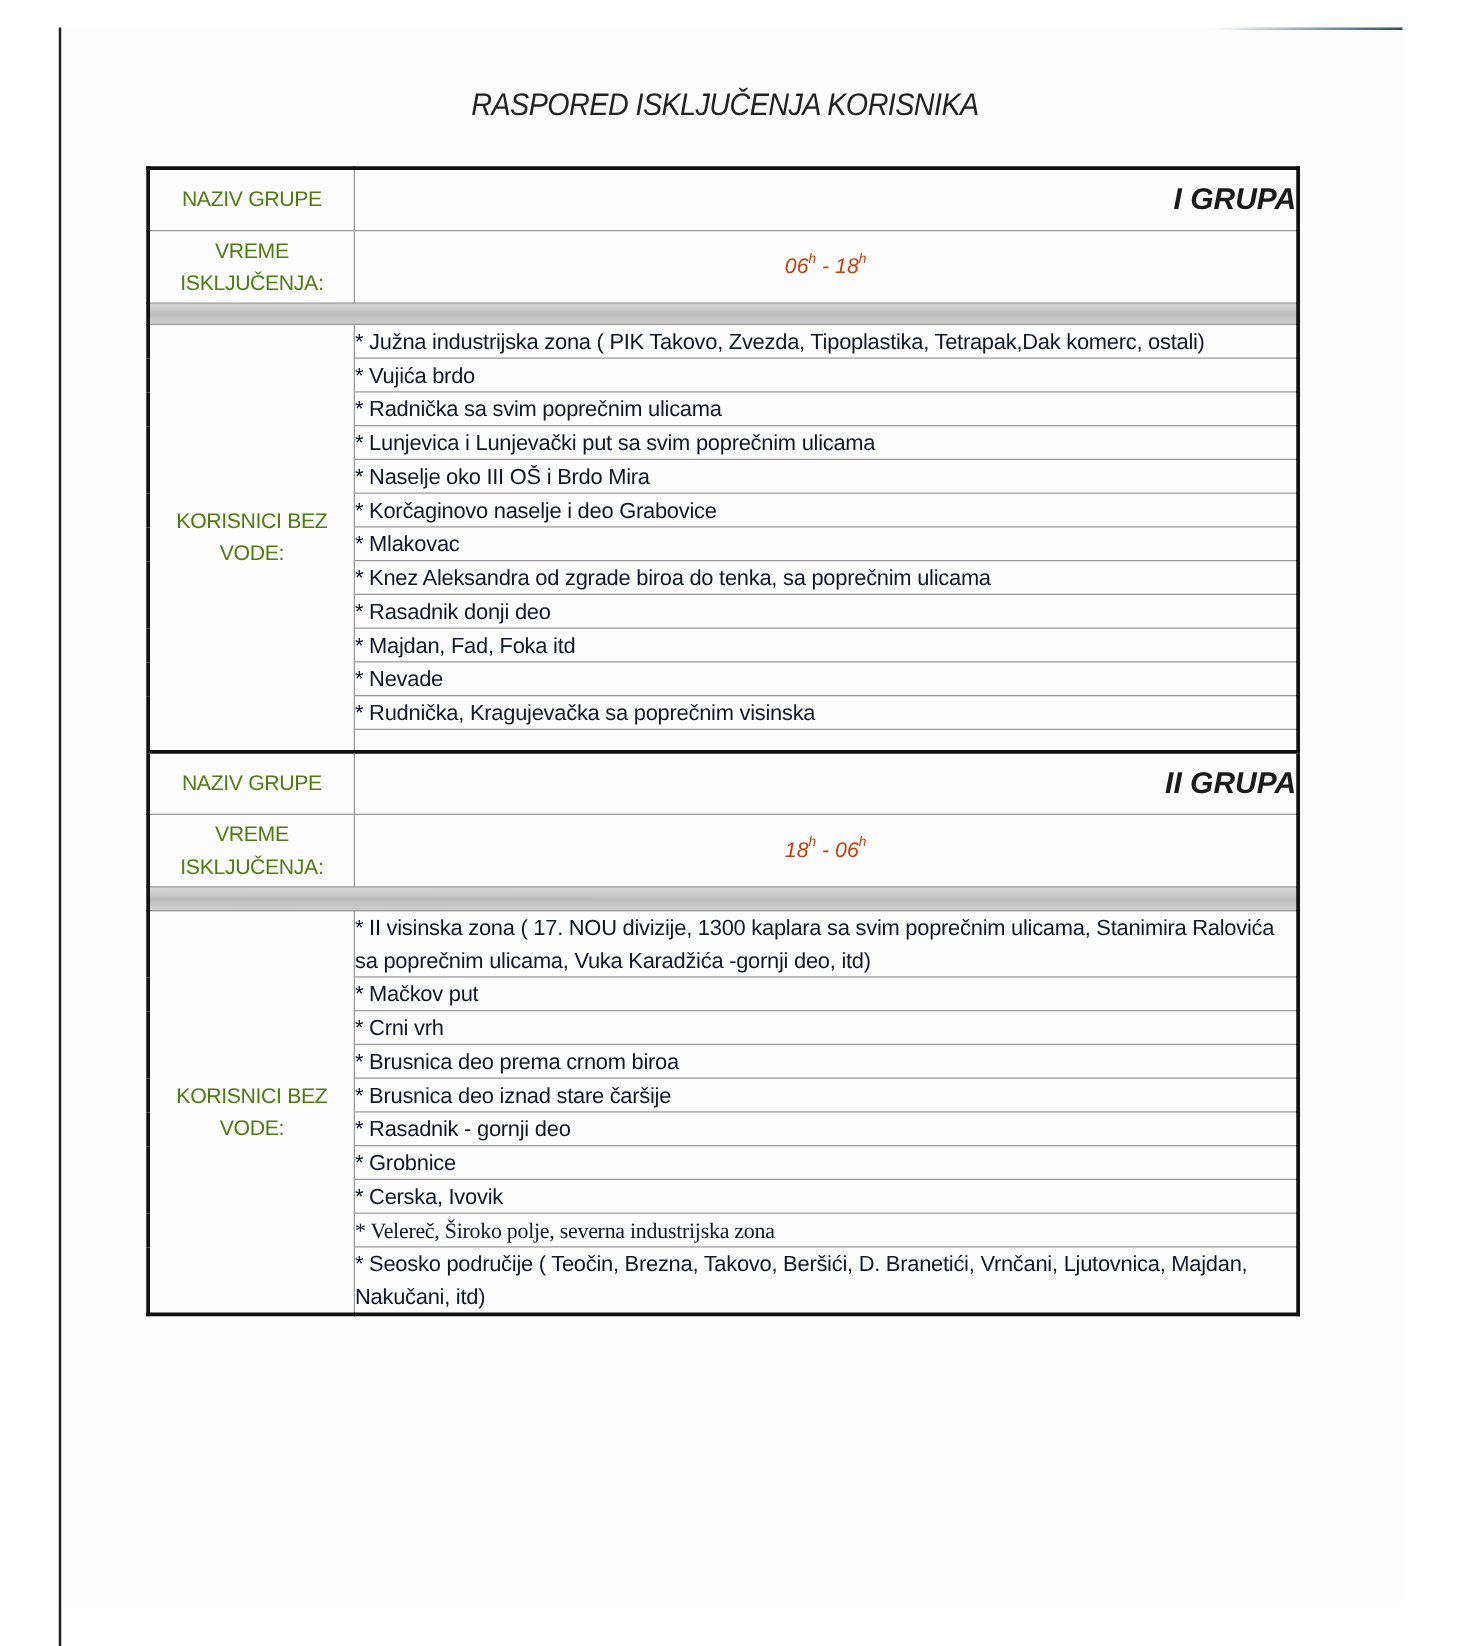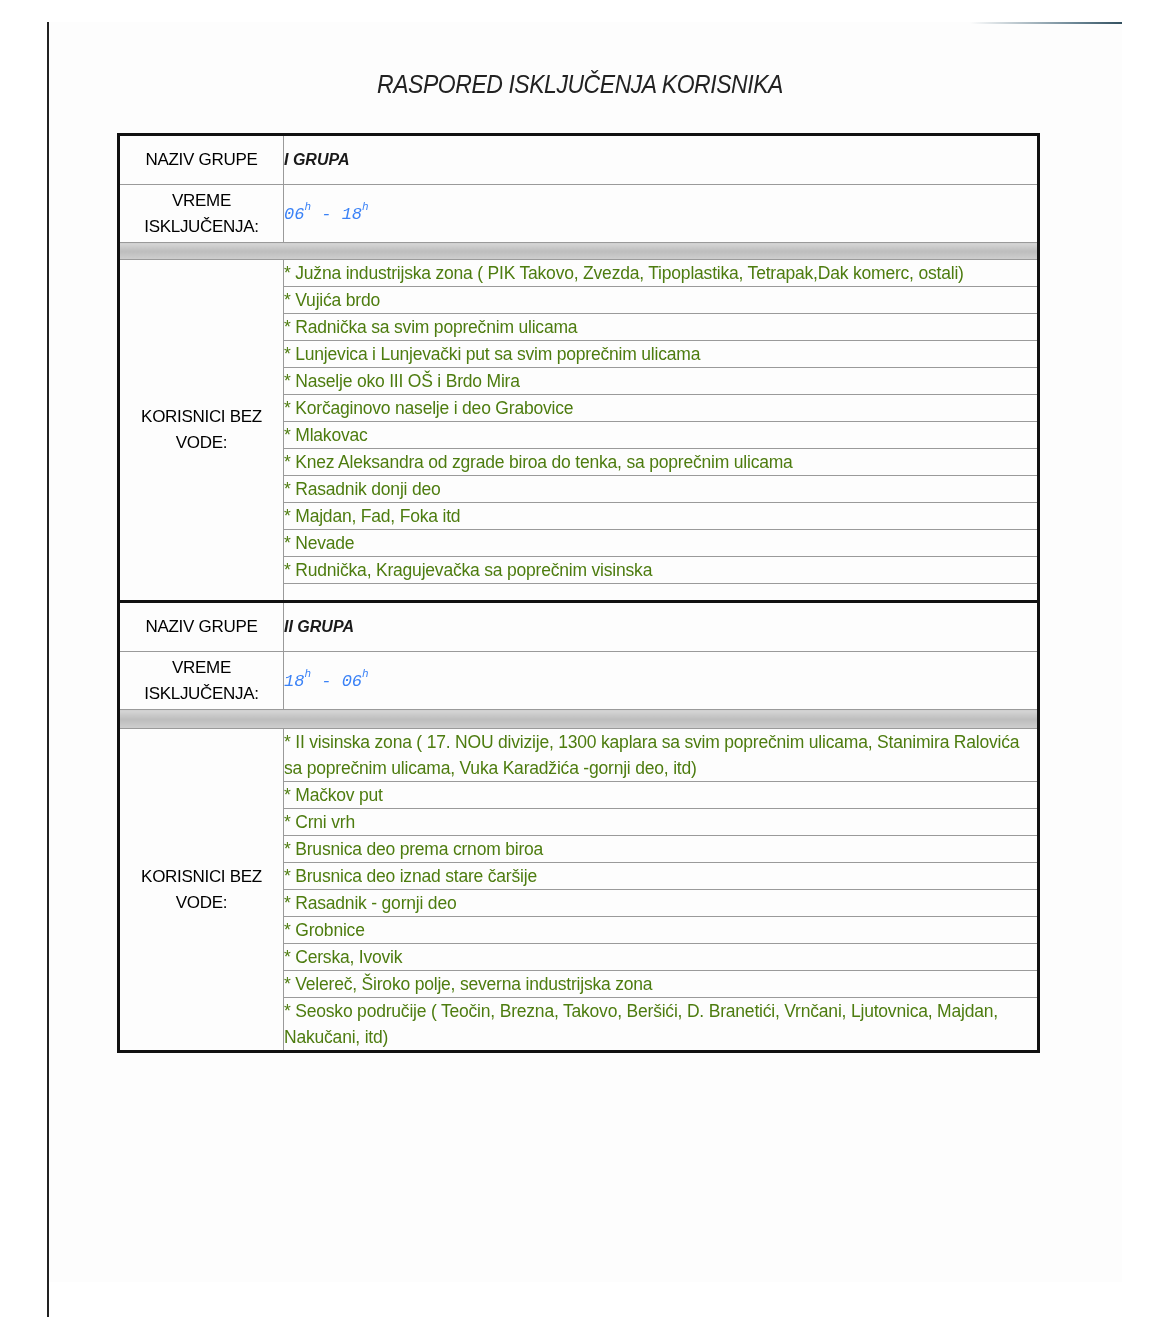--- a/index.html
+++ b/index.html
@@ -33,40 +33,40 @@
       border-collapse: collapse;
       border: 3px solid #111;
       table-layout: fixed;
     }
     table.schedule td {
       border: 1px solid #9a9a9a;
       padding: 0;
       vertical-align: middle;
     }
     td.label-cell {
-      width: 163px; text-align: center; font-size: 17px; color: #000000;
+      width: 163px; text-align: center; font-size: 17px; color: #4d7c0f;
       line-height: 26px; letter-spacing: -0.3px;
       border-right: 1px solid #8a8a8a;
     }
     td.group-name {
-      text-align: left; font-weight: bold; font-style: italic; font-size: 16px;
+      text-align: right; font-weight: bold; font-style: italic; font-size: 24px;
       height: 48px; color: #1a1a1a; margin-top: 28px;
     }
     td.time-cell {
-      font-style: italic; font-size: 17px; height: 57px; color: #3b82f6; font-family: Liberation Mono, monospace;
+      text-align: center; font-style: italic; font-size: 17px; height: 57px; color: #c2410c;
     }
     td.time-cell sup { font-size: 11px; position: relative; top: -2px; }
     tr.gray-band td {
       height: 16px; background: #c9c9c9;
       background-image: linear-gradient(to bottom, #d6d6d6, #bdbdbd 50%, #cfcfcf);
       border-left: none; border-right: none;
     }
     td.item-cell {
       font-size: 17.5px; padding: 4px 4px 4px 4px; line-height: 26px;
-      color: #4d7c0f; letter-spacing: -0.2px;
+      color: #0f172a; letter-spacing: -0.2px;
       border-left: 1px solid #8a8a8a;
     }
     td.item-cell.single { height: 26px; }
     tr.spacer td { height: 16px; }
     tr.group-sep td { border-top: 3px solid #111; }
     .label-korisnici { vertical-align: middle; }
   </style>
 </head>
 <body>
 
@@ -177,19 +177,19 @@
     <tr>
         <td class="item-cell single">* Rasadnik - gornji deo</td>
       </tr>
     <tr>
         <td class="item-cell single">* Grobnice</td>
       </tr>
     <tr>
         <td class="item-cell single">* Cerska, Ivovik</td>
       </tr>
     <tr>
-        <td class="item-cell single" style="padding-bottom:0;">* Velereč, Široko polje, severna industrijska zona</td>
+        <td class="item-cell single" style="padding-bottom:0;font-family:Liberation Serif, serif;">* Velereč, Široko polje, severna industrijska zona</td>
       </tr>
     <tr>
         <td class="item-cell" style="padding-top:0;">* Seosko područije ( Teočin, Brezna, Takovo, Beršići, D. Branetići, Vrnčani, Ljutovnica, Majdan, Nakučani, itd)</td>
       </tr>
   </tbody>
 </table>
 
 </body></html>

